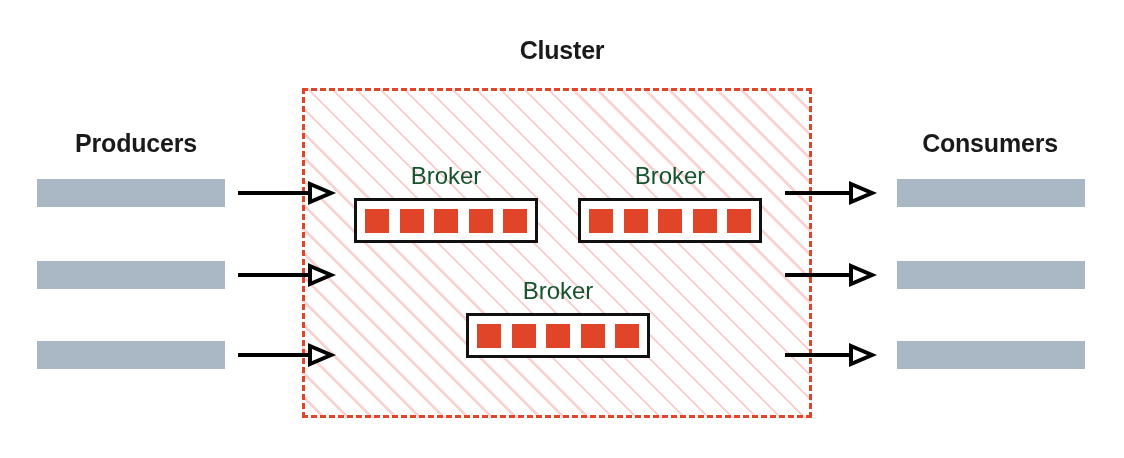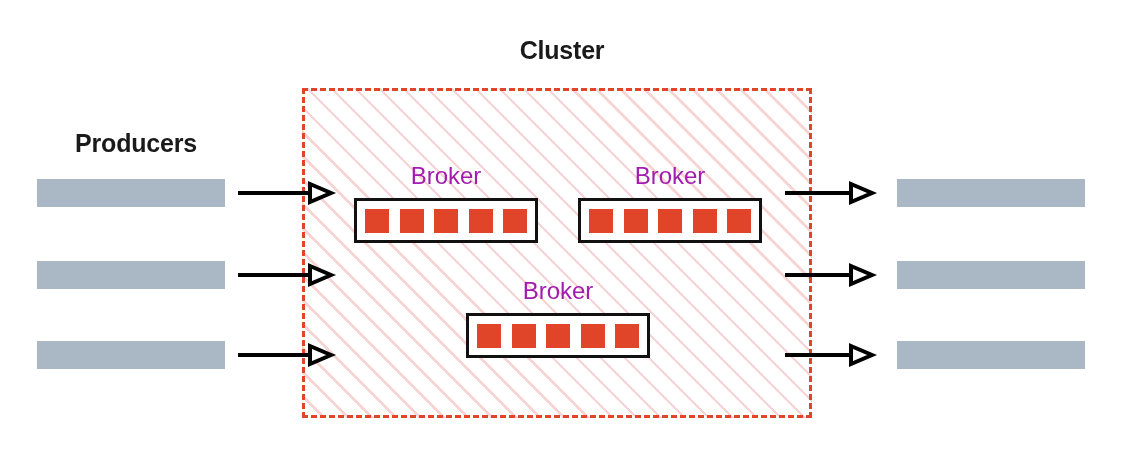--- a/index.html
+++ b/index.html
@@ -80,21 +80,21 @@
   }
   .broker-label {
     position: absolute;
     top: -34px;
     left: 0;
     width: 100%;
     text-align: center;
     font-family: "Liberation Sans", sans-serif;
     font-size: 24px;
     font-weight: 500;
-    color: #a21caf;
+    color: #14532d;
     white-space: nowrap;
     line-height: 1;
   }
   .broker-box {
     width: 184px;
     height: 45px;
     background: #ffffff;
     border: 3.5px solid #111111;
     box-sizing: border-box;
     display: flex;
@@ -132,20 +132,21 @@
 
   <div id="cluster-region">
     <div id="cluster-hatch"></div>
     <div id="cluster-border"></div>
   </div>
 
   <div class="caption" id="cluster-caption">Cluster</div>
 
   <div class="caption" id="producers-caption">Producers</div>
 
+  <div class="caption" id="consumers-caption">Consumers</div>
 
   <div class="node-bar p1"></div>
   <div class="node-bar p2"></div>
   <div class="node-bar p3"></div>
 
   <div class="node-bar c1"></div>
   <div class="node-bar c2"></div>
   <div class="node-bar c3"></div>
 
   <div class="arrow a-in-1">

